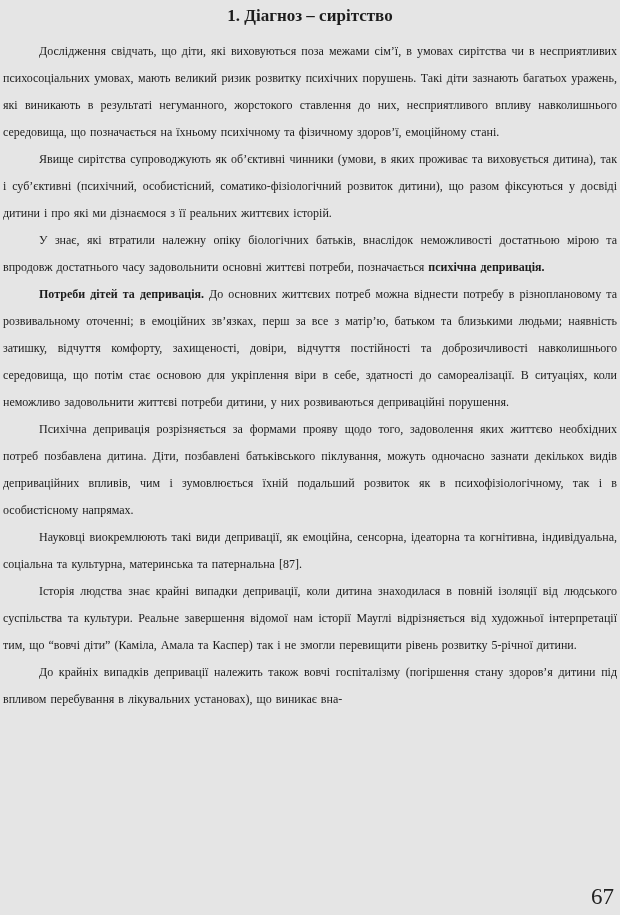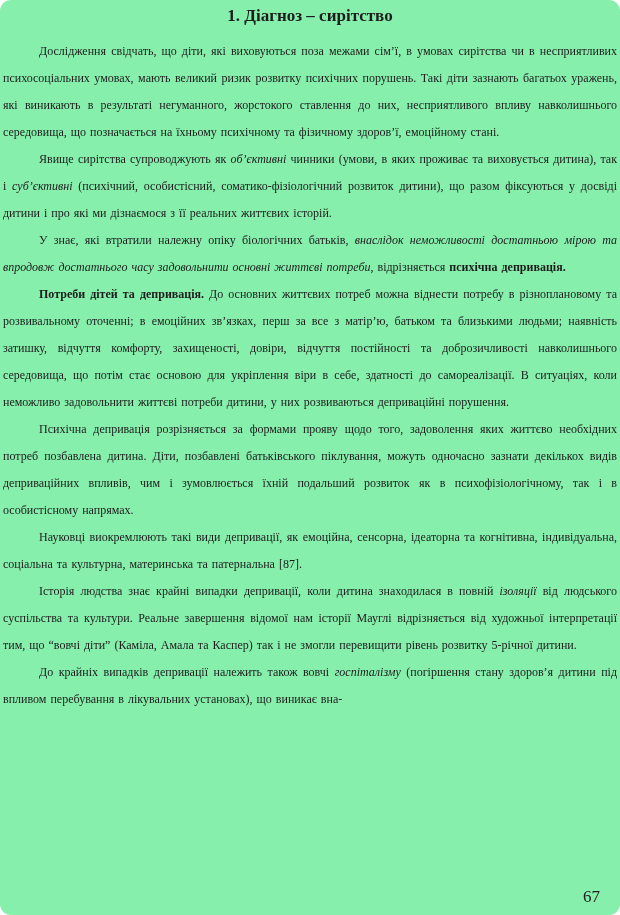--- a/index.html
+++ b/index.html
@@ -5,66 +5,65 @@
   html, body {
     margin: 0;
     padding: 0;
     background: #ffffff;
   }
   .page {
     position: relative;
     width: 620px;
     height: 915px;
     margin: 0 auto;
-    background: #86efac;
+    background: #e5e5e5;
     overflow: hidden;
     font-family: "Liberation Serif", "DejaVu Serif", serif;
     color: #1c1c1c;
-    border-radius: 11px;
     -webkit-font-smoothing: antialiased;
   }
   .page-title {
     margin: 5px 0 11px 0;
     text-align: center;
     font-size: 17px;
     font-weight: bold;
     line-height: 22px;
   }
   .doc-body {
     padding: 0 3px;
   }
   p.para {
     margin: 0;
     text-align: justify;
     text-indent: 36px;
     font-size: 12px;
     line-height: 27px;
     word-spacing: 1px;
   }
-  .run-italic { font-style: italic; }
+  .run-italic { }
   .run-bold   { font-weight: bold; font-family: Liberation Serif, serif; }
   .page-number {
     position: absolute;
-    right: 20px;
+    right: 6px;
     bottom: 9px;
-    font-size: 17px;
+    font-size: 23px;
     line-height: 18px;
     color: #222222;
   }
 </style>
 </head>
 <body>
 
 <div class="page">
   <h1 class="page-title">1. Діагноз – сирітство</h1>
 
   <div class="doc-body">
       <p class="para"><span>Дослідження свідчать, що діти, які виховуються поза межами сім’ї, в умовах сирітства чи в несприятливих психосоціальних умовах, мають великий ризик розвитку психічних порушень. Такі діти зазнають багатьох уражень, які виникають в результаті негуманного, жорстокого ставлення до них, несприятливого впливу навколишнього середовища, що позначається на їхньому психічному та фізичному здоров’ї, емоційному стані.</span></p>
       <p class="para"><span>Явище сирітства супроводжують як </span><span class="run-italic">об’єктивні</span><span> чинники (умови, в яких проживає та виховується дитина), так і </span><span class="run-italic">суб’єктивні</span><span> (психічний, особистісний, соматико-фізіологічний розвиток дитини), що разом фіксуються у досвіді дитини і про які ми дізнаємося з її реальних життєвих історій.</span></p>
-      <p class="para"><span>У знає, які втратили належну опіку біологічних батьків, </span><span class="run-italic">внаслідок неможливості достатньою мірою та впродовж достатнього часу задовольнити основні життєві потреби</span><span>, відрізняється </span><span class="run-bold">психічна депривація.</span></p>
+      <p class="para"><span>У знає, які втратили належну опіку біологічних батьків, </span><span class="run-italic">внаслідок неможливості достатньою мірою та впродовж достатнього часу задовольнити основні життєві потреби</span><span>, позначається </span><span class="run-bold">психічна депривація.</span></p>
       <p class="para"><span class="run-bold">Потреби дітей та депривація.</span><span> До основних життєвих потреб можна віднести потребу в різноплановому та розвивальному оточенні; в емоційних зв’язках, перш за все з матір’ю, батьком та близькими людьми; наявність затишку, відчуття комфорту, захищеності, довіри, відчуття постійності та доброзичливості навколишнього середовища, що потім стає основою для укріплення віри в себе, здатності до самореалізації. В ситуаціях, коли неможливо задовольнити життєві потреби дитини, у них розвиваються деприваційні порушення.</span></p>
       <p class="para"><span>Психічна депривація розрізняється за формами прояву щодо того, задоволення яких життєво необхідних потреб позбавлена дитина. Діти, позбавлені батьківського піклування, можуть одночасно зазнати декількох видів деприваційних впливів, чим і зумовлюється їхній подальший розвиток як в психофізіологічному, так і в особистісному напрямах.</span></p>
       <p class="para"><span>Науковці виокремлюють такі види депривації, як емоційна, сенсорна, ідеаторна та когнітивна, індивідуальна, соціальна та культурна, материнська та патернальна [87].</span></p>
       <p class="para"><span>Історія людства знає крайні випадки депривації, коли дитина знаходилася в повній </span><span class="run-italic">ізоляції</span><span> від людського суспільства та культури. Реальне завершення відомої нам історії Мауглі відрізняється від художньої інтерпретації тим, що “вовчі діти” (Каміла, Амала та Каспер) так і не змогли перевищити рівень розвитку 5-річної дитини.</span></p>
       <p class="para"><span>До крайніх випадків депривації належить також вовчі </span><span class="run-italic">госпіталізму</span><span> (погіршення стану здоров’я дитини під впливом перебування в лікувальних установах), що виникає вна-</span></p>
     </div>
 
   <div class="page-number">67</div>
 </div>
 

